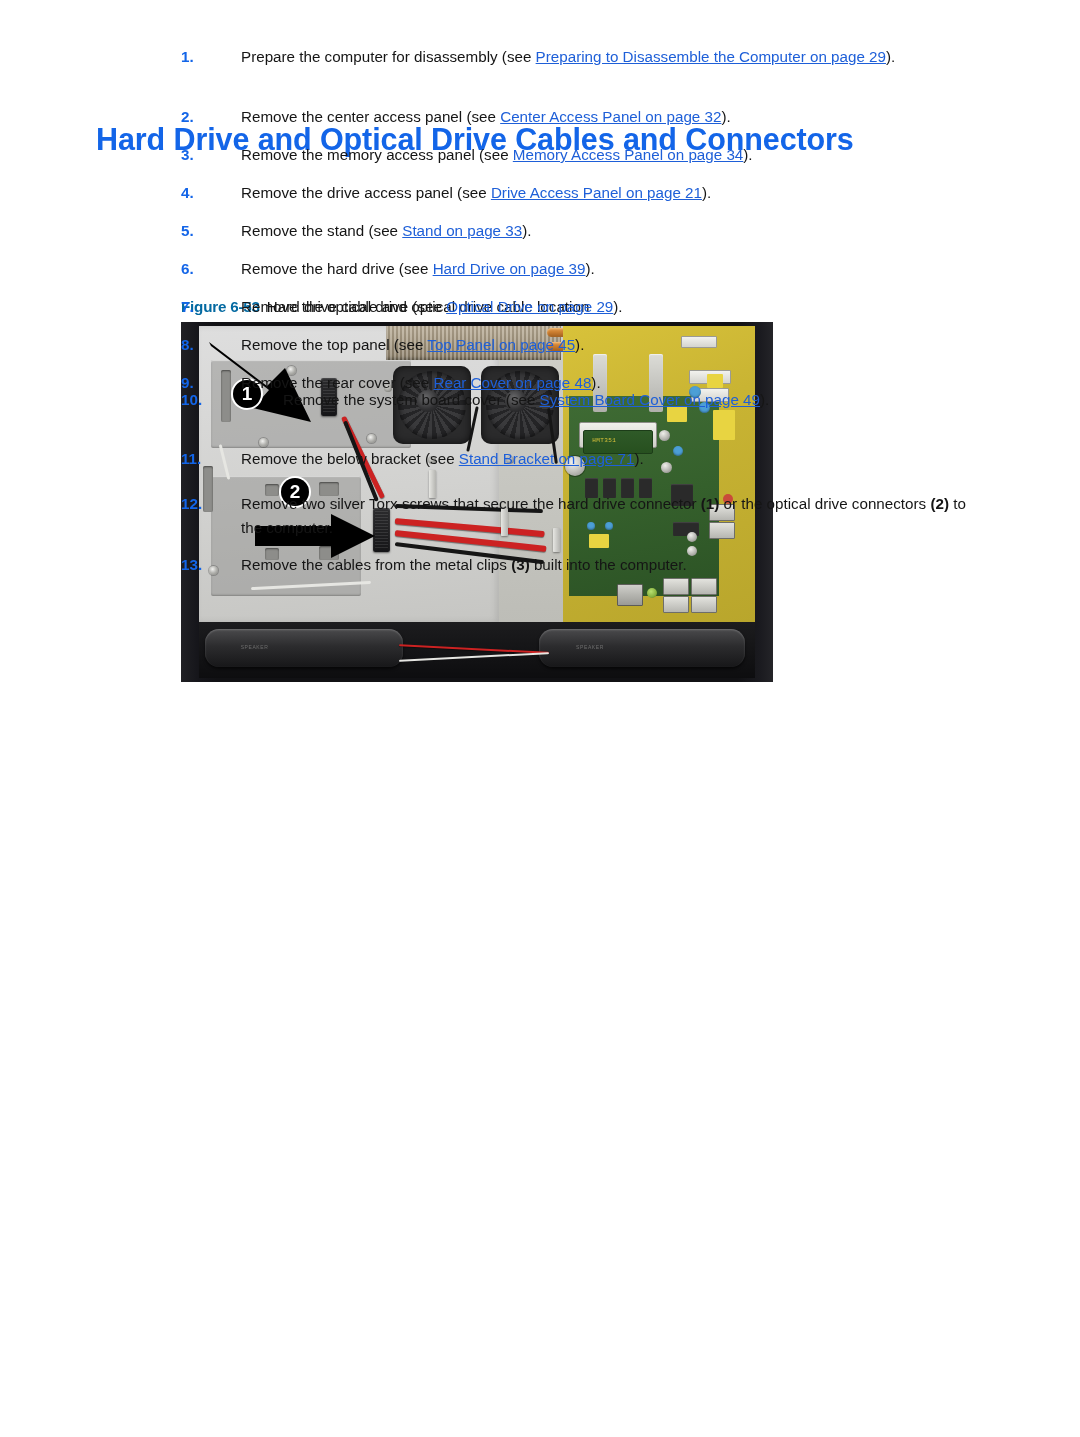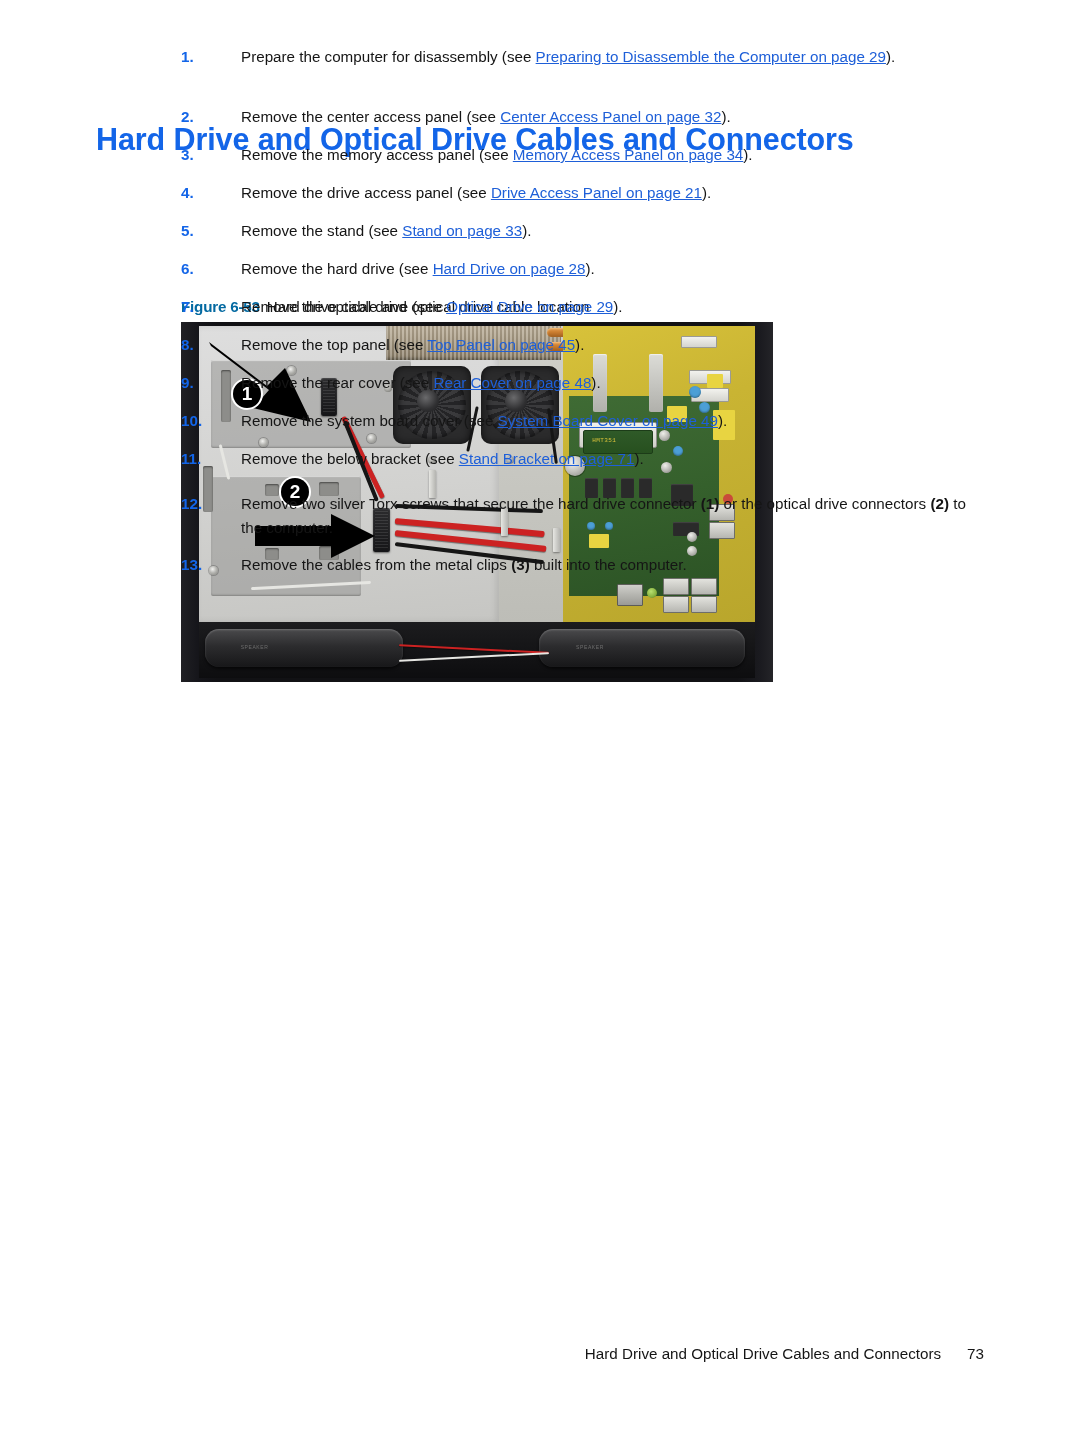--- a/index.html
+++ b/index.html
@@ -606,39 +606,39 @@
       <span class="otext"><span>Remove the drive access panel (see </span><a class="xref" href="#">Drive Access Panel on page 21</a><span>).</span></span>
     </div>
 
     <div class="oitem" style="top:219px;">
       <span class="onum">5.</span>
       <span class="otext"><span>Remove the stand (see </span><a class="xref" href="#">Stand on page 33</a><span>).</span></span>
     </div>
 
     <div class="oitem" style="top:257px;">
       <span class="onum">6.</span>
-      <span class="otext"><span>Remove the hard drive (see </span><a class="xref" href="#">Hard Drive on page 28</a><span>).</span></span>
+      <span class="otext"><span>Remove the hard drive (see </span><a class="xref" href="#">Hard Drive on page 39</a><span>).</span></span>
     </div>
 
     <div class="oitem" style="top:295px;">
       <span class="onum">7.</span>
       <span class="otext"><span>Remove the optical drive (see </span><a class="xref" href="#">Optical Drive on page 29</a><span>).</span></span>
     </div>
 
     <div class="oitem" style="top:333px;">
       <span class="onum">8.</span>
       <span class="otext"><span>Remove the top panel (see </span><a class="xref" href="#">Top Panel on page 45</a><span>).</span></span>
     </div>
 
     <div class="oitem" style="top:371px;">
       <span class="onum">9.</span>
       <span class="otext"><span>Remove the rear cover (see </span><a class="xref" href="#">Rear Cover on page 48</a><span>).</span></span>
     </div>
 
-    <div class="oitem" style="top:409px;">
+    <div class="oitem" style="top:388px;padding-left:42px;">
       <span class="onum">10.</span>
       <span class="otext"><span>Remove the system board cover (see </span><a class="xref" href="#">System Board Cover on page 49</a><span>).</span></span>
     </div>
 
     <div class="oitem" style="top:447px;">
       <span class="onum">11.</span>
       <span class="otext"><span>Remove the below bracket (see </span><a class="xref" href="#">Stand Bracket on page 71</a><span>).</span></span>
     </div>
 
     <div class="oitem" style="top:492px;">
@@ -646,17 +646,14 @@
       <span class="otext"><span>Remove two silver Torx screws that secure the hard drive connector </span><span class="b">(1)</span><span> or the optical drive connectors </span><span class="b">(2)</span><span> to the computer.</span></span>
     </div>
 
     <div class="oitem" style="top:553px;">
       <span class="onum">13.</span>
       <span class="otext"><span>Remove the cables from the metal clips </span><span class="b">(3)</span><span> built into the computer.</span></span>
     </div>
 
   </div>
 
-  <div class="footer">
-    <span class="f-title">Hard Drive and Optical Drive Cables and Connectors</span><span class="f-page">73</span>
-  </div>
 
 </div>
 
 </body></html>

